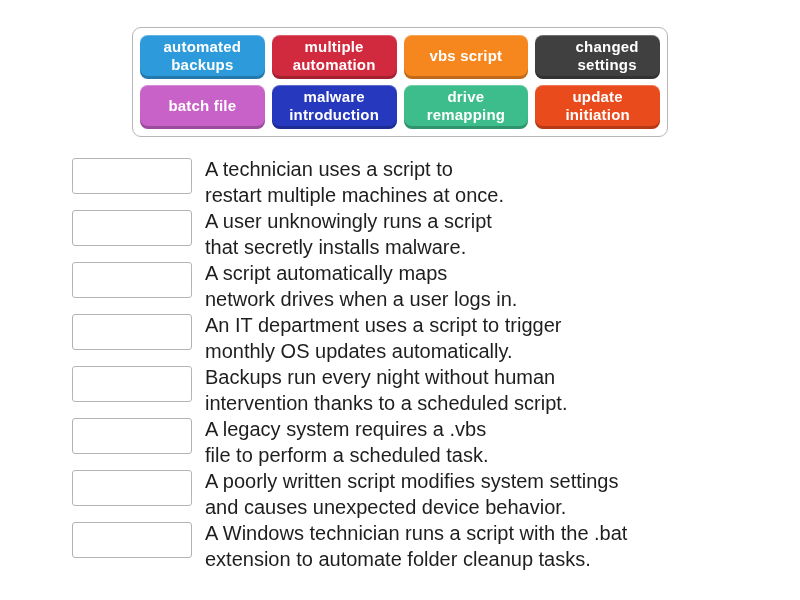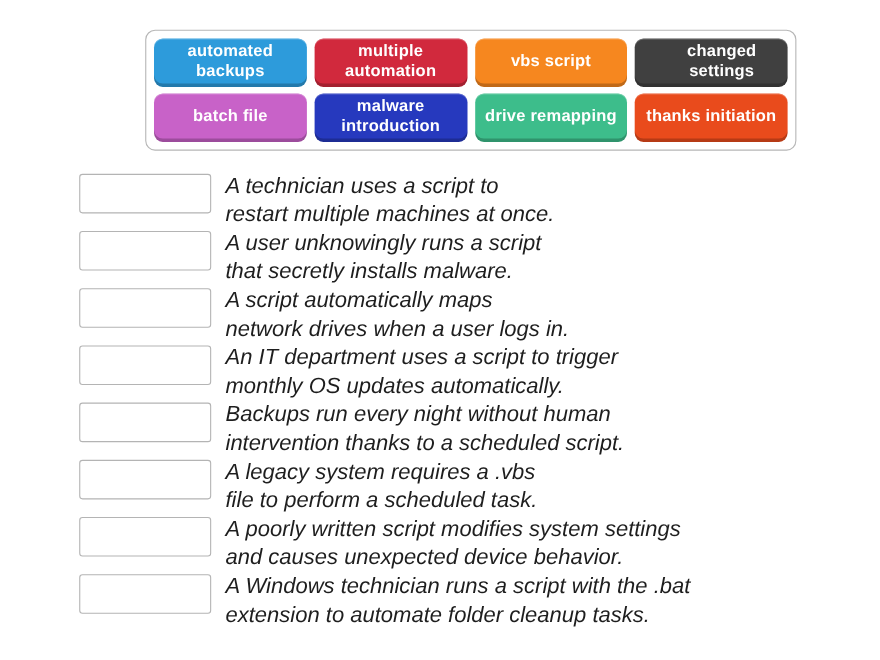--- a/index.html
+++ b/index.html
@@ -5,21 +5,21 @@
   * { margin: 0; padding: 0; box-sizing: border-box; }
   html, body { width: 800px; height: 600px; background: #ffffff; overflow: hidden; }
   body { font-family: "Liberation Sans", sans-serif; }
 
   .board { position: relative; width: 800px; height: 600px; }
 
   
   .word-bank {
     position: absolute;
     left: 132px; top: 27px;
-    width: 592px;
+    width: 536px;
     background: #ffffff;
     border: 1px solid #b6b6b6;
     border-radius: 9px;
     padding: 7px;
     display: grid;
     grid-template-columns: repeat(4, 1fr);
     gap: 6px 7px;
   }
   .tile {
     height: 44px;
@@ -38,21 +38,20 @@
     cursor: grab;
     user-select: none;
   }
 
   
   .items {
     position: absolute;
     left: 72px; top: 156px;
     display: flex;
     flex-direction: column;
-    font-style: italic;
   }
   .item { display: flex; align-items: flex-start; height: 52px; }
   .drop-box {
     flex: none;
     width: 120px; height: 36px;
     margin-top: 2px;
     background: #ffffff;
     border: 1px solid #b4b4b4;
     border-radius: 3px;
   }
@@ -70,21 +69,21 @@
 <div class="board">
 
   <div class="word-bank">
     <div class="tile" style="background-color: rgb(45, 155, 219);">automated backups</div>
     <div class="tile" style="background-color: rgb(209, 41, 61);">multiple automation</div>
     <div class="tile" style="background-color: rgb(246, 135, 31); text-align: center;">vbs script</div>
     <div class="tile" style="background-color: #404040; padding-left: 23px;">changed settings</div>
     <div class="tile" style="background-color: rgb(200, 98, 200); text-align: center;">batch file</div>
     <div class="tile" style="background-color: rgb(38, 57, 190);">malware introduction</div>
     <div class="tile" style="background-color: rgb(61, 189, 139);">drive remapping</div>
-    <div class="tile" style="background-color: rgb(233, 75, 28);">thanks initiation</div>
+    <div class="tile" style="background-color: rgb(233, 75, 28);">update initiation</div>
   </div>
 
   <div class="items">
 
     <div class="item">
       <div class="drop-box"></div>
       <div class="item-text">
         <div>A technician uses a script to</div>
         <div>restart multiple machines at once.</div>
       </div>

